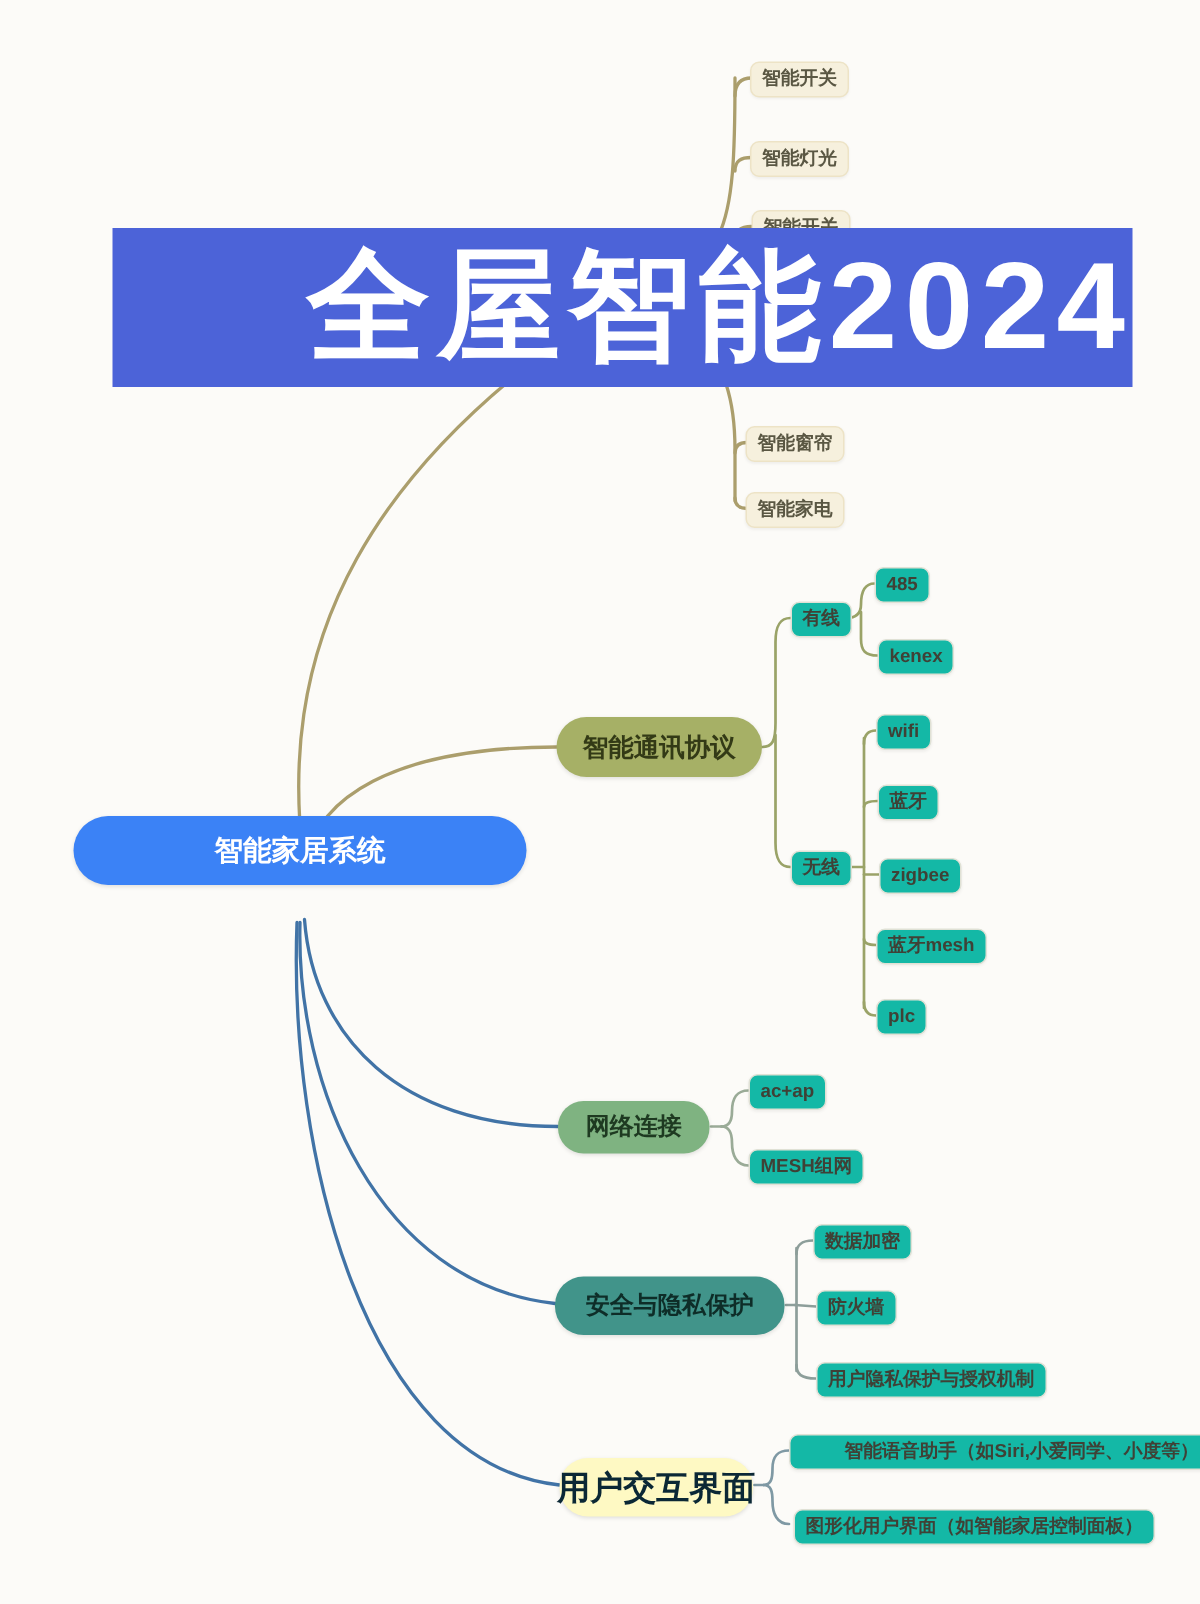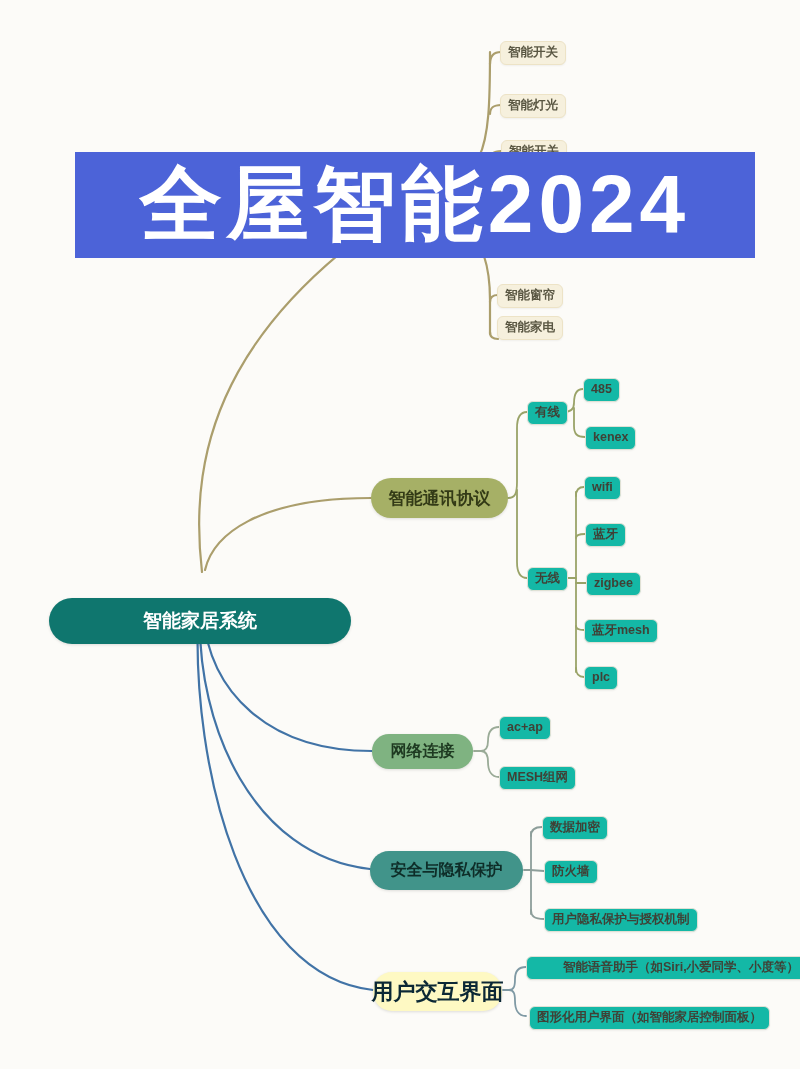--- a/index.html
+++ b/index.html
@@ -5,32 +5,32 @@
   html,body{margin:0;padding:0;background:#fcfbf8;}
   #canvas{position:relative;width:800px;height:1069px;background:#fcfbf8;overflow:hidden;
           font-family:"Liberation Sans","DejaVu Sans",sans-serif;}
   #edges{position:absolute;left:0;top:0;z-index:1;}
   .leaf{position:absolute;z-index:2;white-space:nowrap;font-weight:700;font-size:12.5px;
         line-height:1.25;padding:3px 7px;border-radius:6px;box-shadow:0 1px 2px rgba(0,0,0,.05);}
   .leaf.cream{background:#f6f0dd;color:#5a5743;border:1px solid #ede3c6;}
   .leaf.gray{background:#14b8a6;color:#3f4136;border:1px solid #e0e1d5;}
   .pill{position:absolute;z-index:2;display:flex;align-items:center;justify-content:center;
         font-weight:700;white-space:nowrap;box-shadow:0 1px 3px rgba(0,0,0,.12);}
-  .pill.root{left:49px;top:598px;width:302px;height:46px;border-radius:23px;
-             background:#0f766e;color:#ffffff;font-size:19px;}
+  .pill.root{left:49px;top:544px;width:302px;height:46px;border-radius:23px;
+             background:#3b82f6;color:#ffffff;font-size:19px;}
   .pill.protocol{left:371px;top:478px;width:137px;height:40px;border-radius:20px;
              background:#a6b066;color:#333a16;font-size:17px;}
   .pill.network{left:372px;top:734px;width:101px;height:35px;border-radius:17px;
              background:#7fb381;color:#1e3a21;font-size:16px;}
   .pill.security{left:370px;top:851px;width:153px;height:39px;border-radius:19px;
              background:#41948a;color:#0e2d28;font-size:16px;}
   .pill.ui{left:373px;top:972px;width:129px;height:39px;border-radius:19px;
              background:#fef9c3;color:#0b2835;font-size:22px;}
   #banner{position:absolute;z-index:5;left:75px;top:152px;width:680px;height:106px;
-          background:#4c63d8;display:flex;align-items:center;justify-content:center;}
+          background:#4c63d8;display:flex;align-items:center;justify-content:flex-end;}
   #banner .txt{color:#ffffff;font-size:82px;font-weight:900;letter-spacing:5px;
           font-family:"Liberation Sans","DejaVu Sans",sans-serif;}
 </style>
 </head>
 <body>
 
 <div id="canvas">
 
   <svg id="edges" width="800" height="1069" viewBox="0 0 800 1069">
     <g fill="none" stroke="#ab9e6c" stroke-width="2.2" stroke-linecap="round">
@@ -78,21 +78,21 @@
       <path d="M 503 990 L 509 990"></path>
       <path d="M 509 990 C 514 990, 515 986, 515 979 C 515 971, 518 967, 526 967"></path>
       <path d="M 509 990 C 514 990, 515 994, 515 1001 C 515 1009, 518 1016, 526 1016"></path>
     </g>
   </svg>
 
   <div class="leaf cream" style="left:500px;top:41px;">智能开关</div>
   <div class="leaf cream" style="left:500px;top:94px;">智能灯光</div>
   <div class="leaf cream" style="left:501px;top:140px;">智能开关</div>
   <div class="leaf cream" style="left:497px;top:284px;">智能窗帘</div>
-  <div class="leaf cream" style="left:497px;top:316px;font-family:Liberation Serif, serif;">智能家电</div>
+  <div class="leaf cream" style="left:497px;top:328px;font-family:Liberation Serif, serif;">智能家电</div>
 
   <div id="banner">
     <span class="txt">全屋智能2024</span>
   </div>
 
   <div class="pill root">智能家居系统</div>
 
   <div class="pill protocol">智能通讯协议</div>
   <div class="leaf gray" style="left:527px;top:401px;">有线</div>
   <div class="leaf gray" style="left:583px;top:378px;">485</div>

